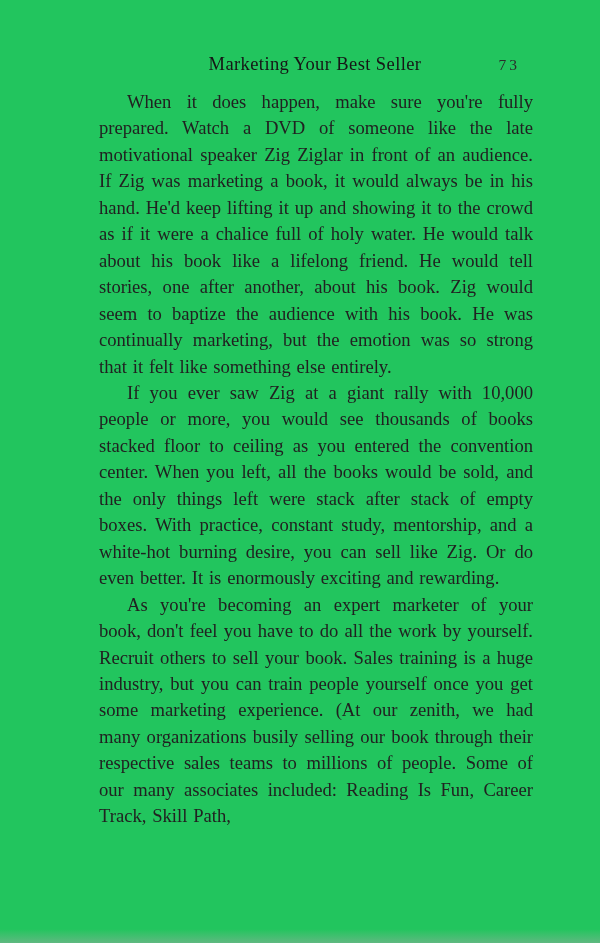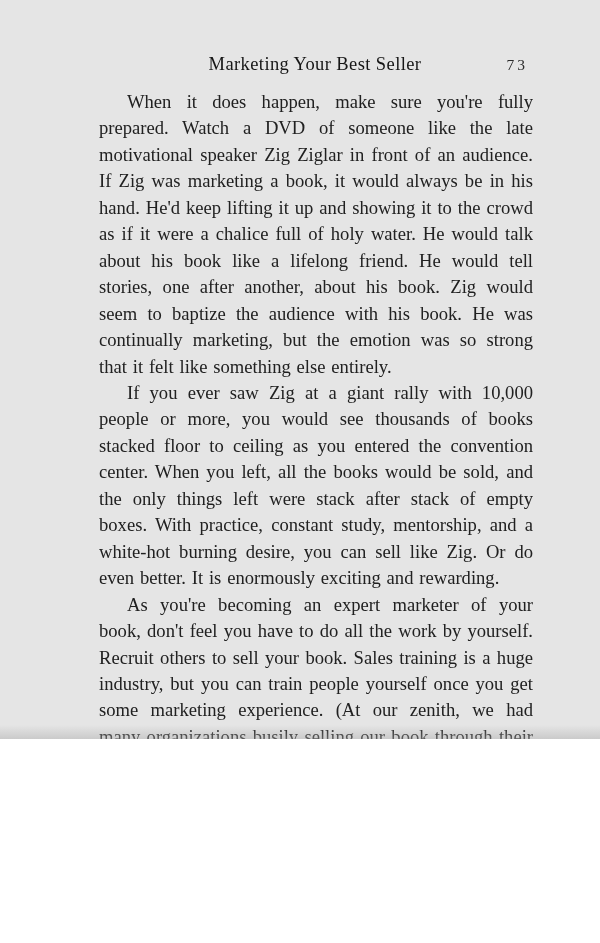--- a/index.html
+++ b/index.html
@@ -3,22 +3,22 @@
 <meta charset="utf-8">
 <style>
   html, body {
     margin: 0;
     padding: 0;
     background: #ffffff;
   }
   .page {
     position: relative;
     width: 600px;
-    height: 739px;
-    background: #e5e5e5;
+    height: 943px;
+    background: #22c55e;
     overflow: hidden;
     font-family: "Liberation Serif", "DejaVu Serif", serif;
     color: #1f1f1f;
     box-sizing: border-box;
   }
   .page-header {
     position: absolute;
     top: 54px;
     left: 98px;
     width: 434px;
@@ -27,21 +27,21 @@
   .running-head {
     display: block;
     text-align: center;
     font-size: 18.5px;
     letter-spacing: 0.4px;
     color: #161616;
     font-weight: 500;
   }
   .page-number {
     position: absolute;
-    right: 4px;
+    right: 12px;
     top: 2px;
     font-size: 15.5px;
     letter-spacing: 3px;
     color: #2b2b2b;
   }
   .page-body {
     position: absolute;
     top: 89px;
     left: 99px;
     width: 434px;

